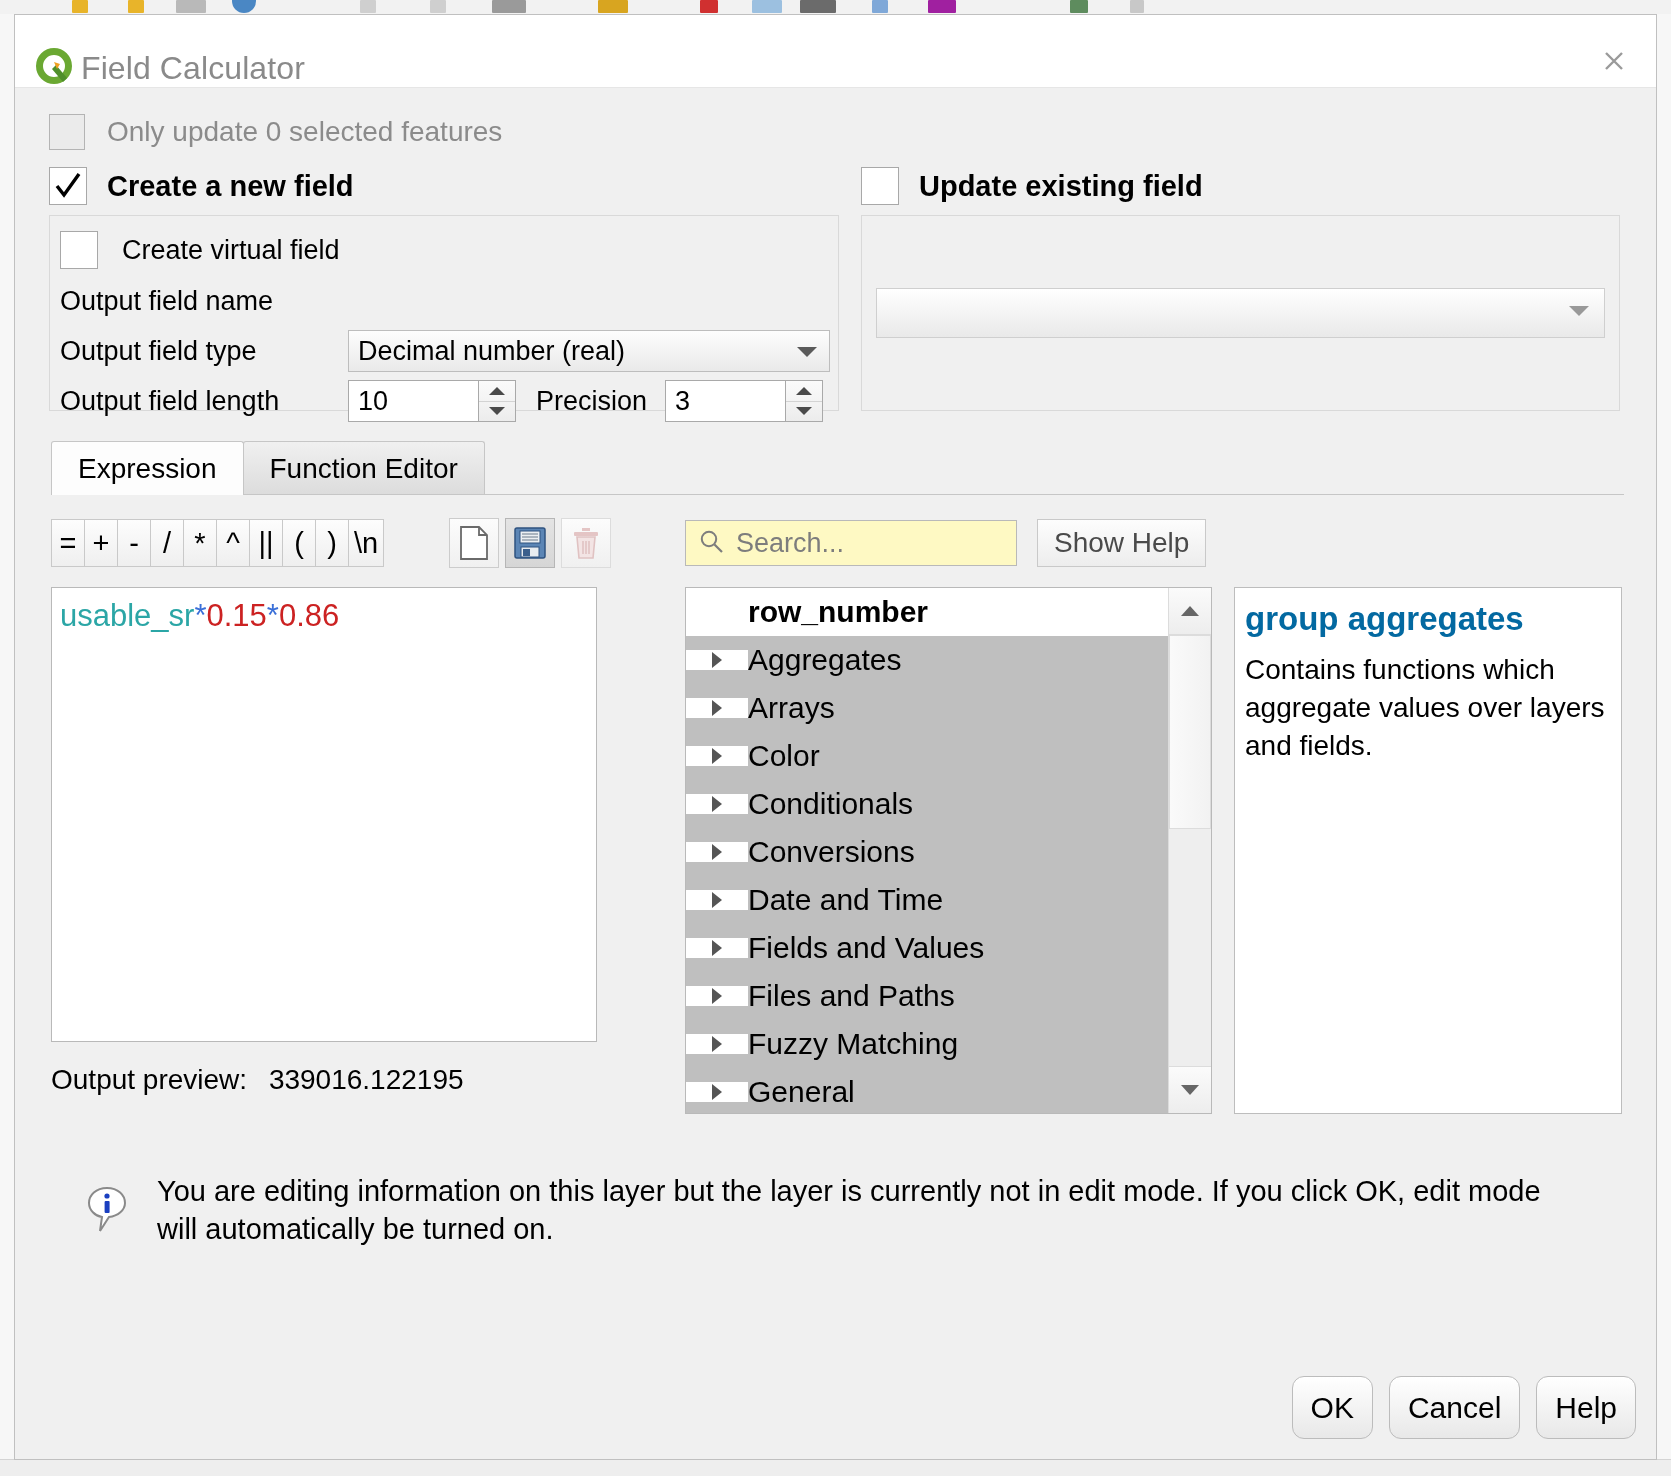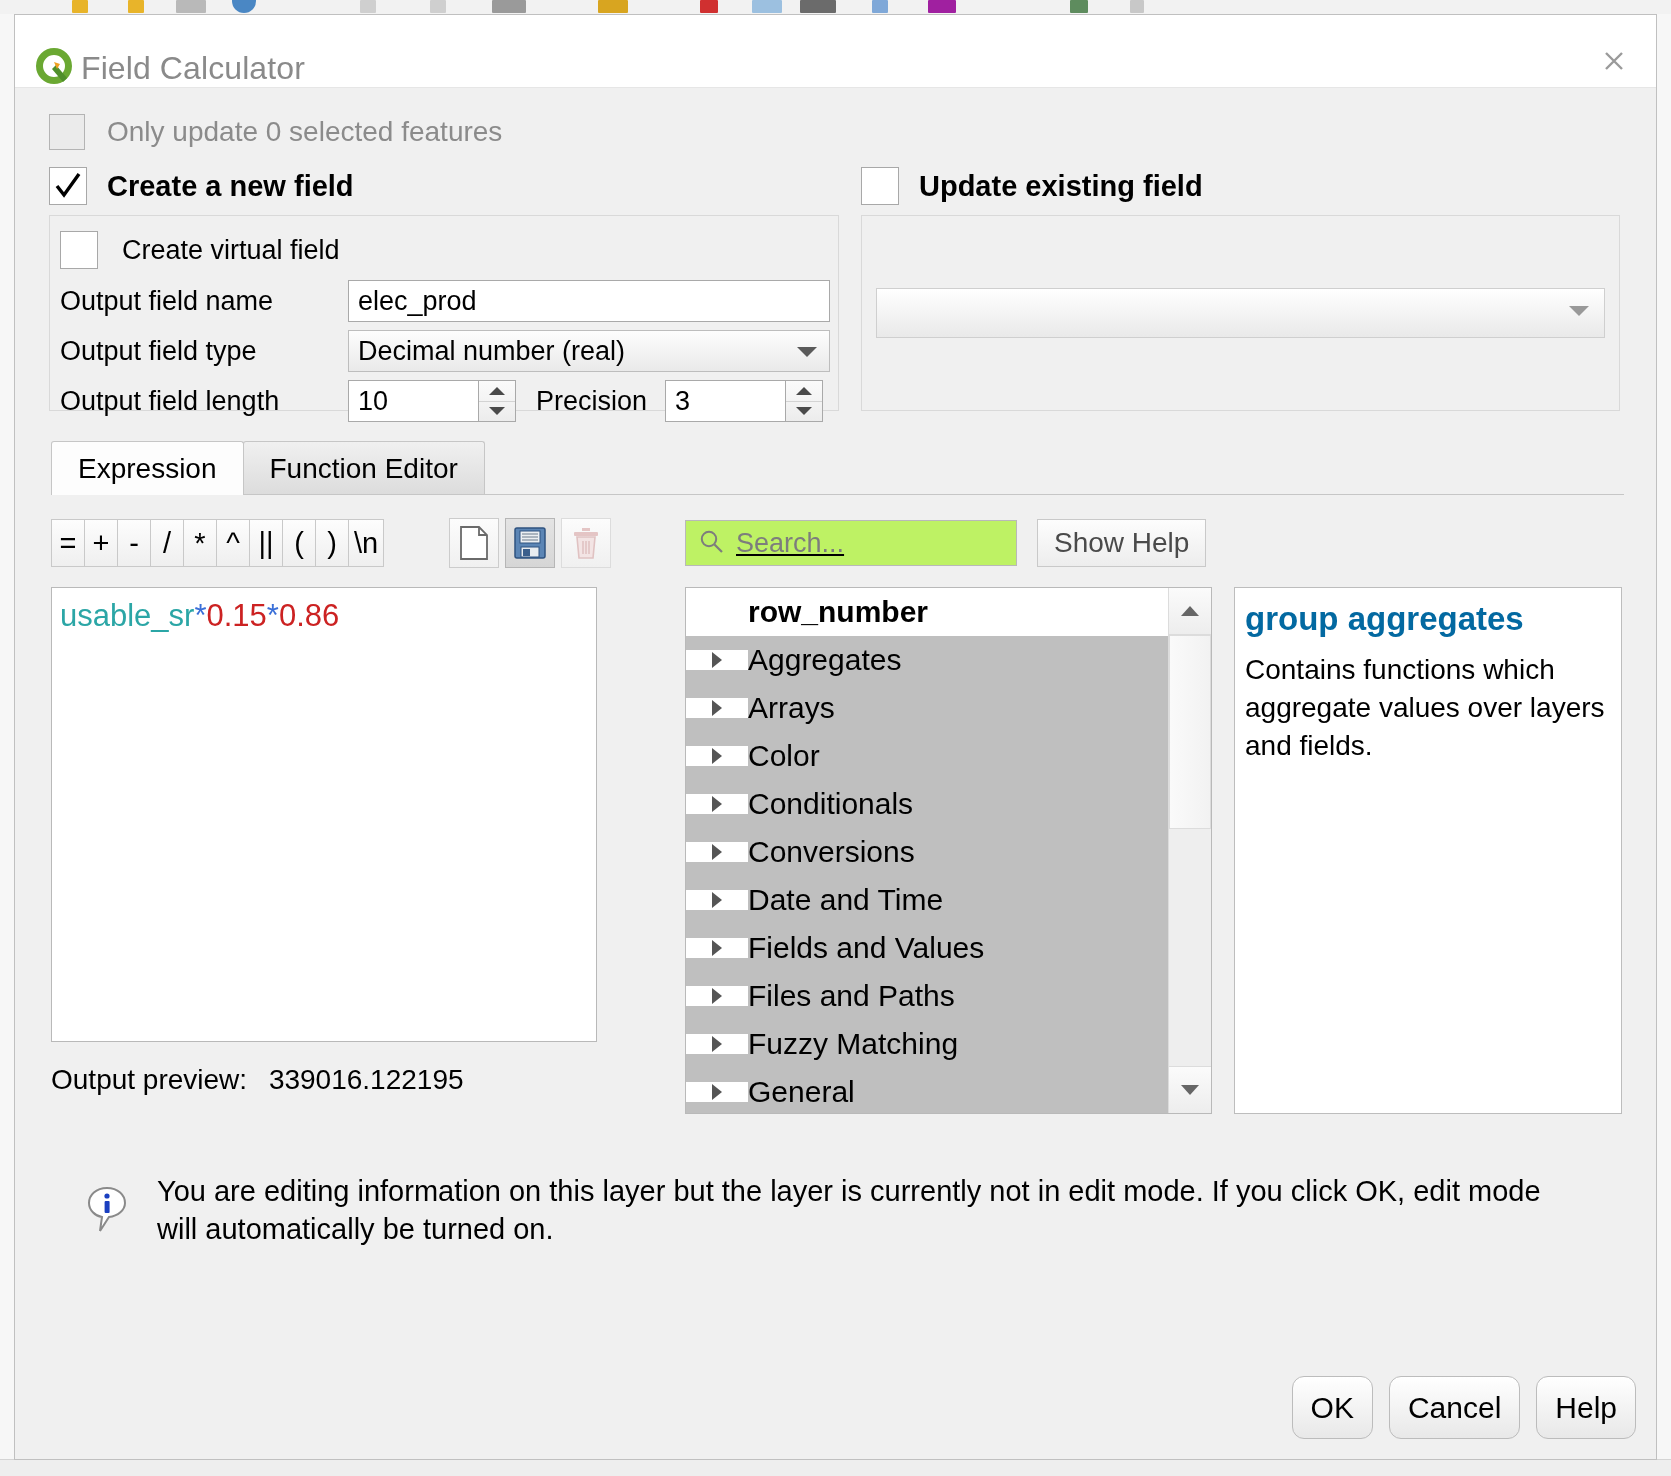--- a/index.html
+++ b/index.html
@@ -164,22 +164,22 @@
   .tok-field{color:#2ba6a6;}
   .tok-op{color:#3a6fd8;}
   .tok-num{color:#cc2222;}
   .out-prev{margin-top:22px;font-size:28px;color:#000;}
   .out-prev .val{margin-left:14px;}
 
   
   .expr-mid{width:527px;flex:0 0 527px;margin-left:56px;}
   .searchrow{display:flex;align-items:center;height:52px;}
   .searchbox{
-    width:332px;height:46px;background:#bef264;border:1px solid #b9b9b9;
-    box-sizing:border-box;display:flex;align-items:center;padding:0 12px;text-decoration:underline;
+    width:332px;height:46px;background:#fef9c3;border:1px solid #b9b9b9;
+    box-sizing:border-box;display:flex;align-items:center;padding:0 12px;
   }
   .searchbox .ph{font-size:27px;color:#7d7d7d;margin-left:12px;}
   .helpbtn{
     margin-left:20px;height:48px;padding:0 16px;
     background:linear-gradient(#fdfdfd,#ededed);
     border:1px solid #c9c9c9;box-sizing:border-box;
     font-size:28px;color:#4a4a4a;display:flex;align-items:center;cursor:pointer;
   }
   .fnlist{
     margin-top:18px;width:527px;height:527px;
@@ -289,21 +289,20 @@
         </div>
 
         <div class="group-box gb-left">
           <div class="vfield-row">
             <span class="cb white"></span>
             <span class="vfield-lbl">Create virtual field</span>
           </div>
 
           <div class="frow">
             <span class="flabel">Output field name</span>
-            <span class="ftext">elec_prod</span>
           </div>
 
           <div class="frow">
             <span class="flabel">Output field type</span>
             <span class="fcombo">
               <span>Decimal number (real)</span>
               <span class="arrow">
                 <svg width="26" height="16" viewBox="0 0 26 16">
                     <path d="M3 3 L13 13 L23 3 Z" fill="#5a5a5a"></path>
                   </svg>

